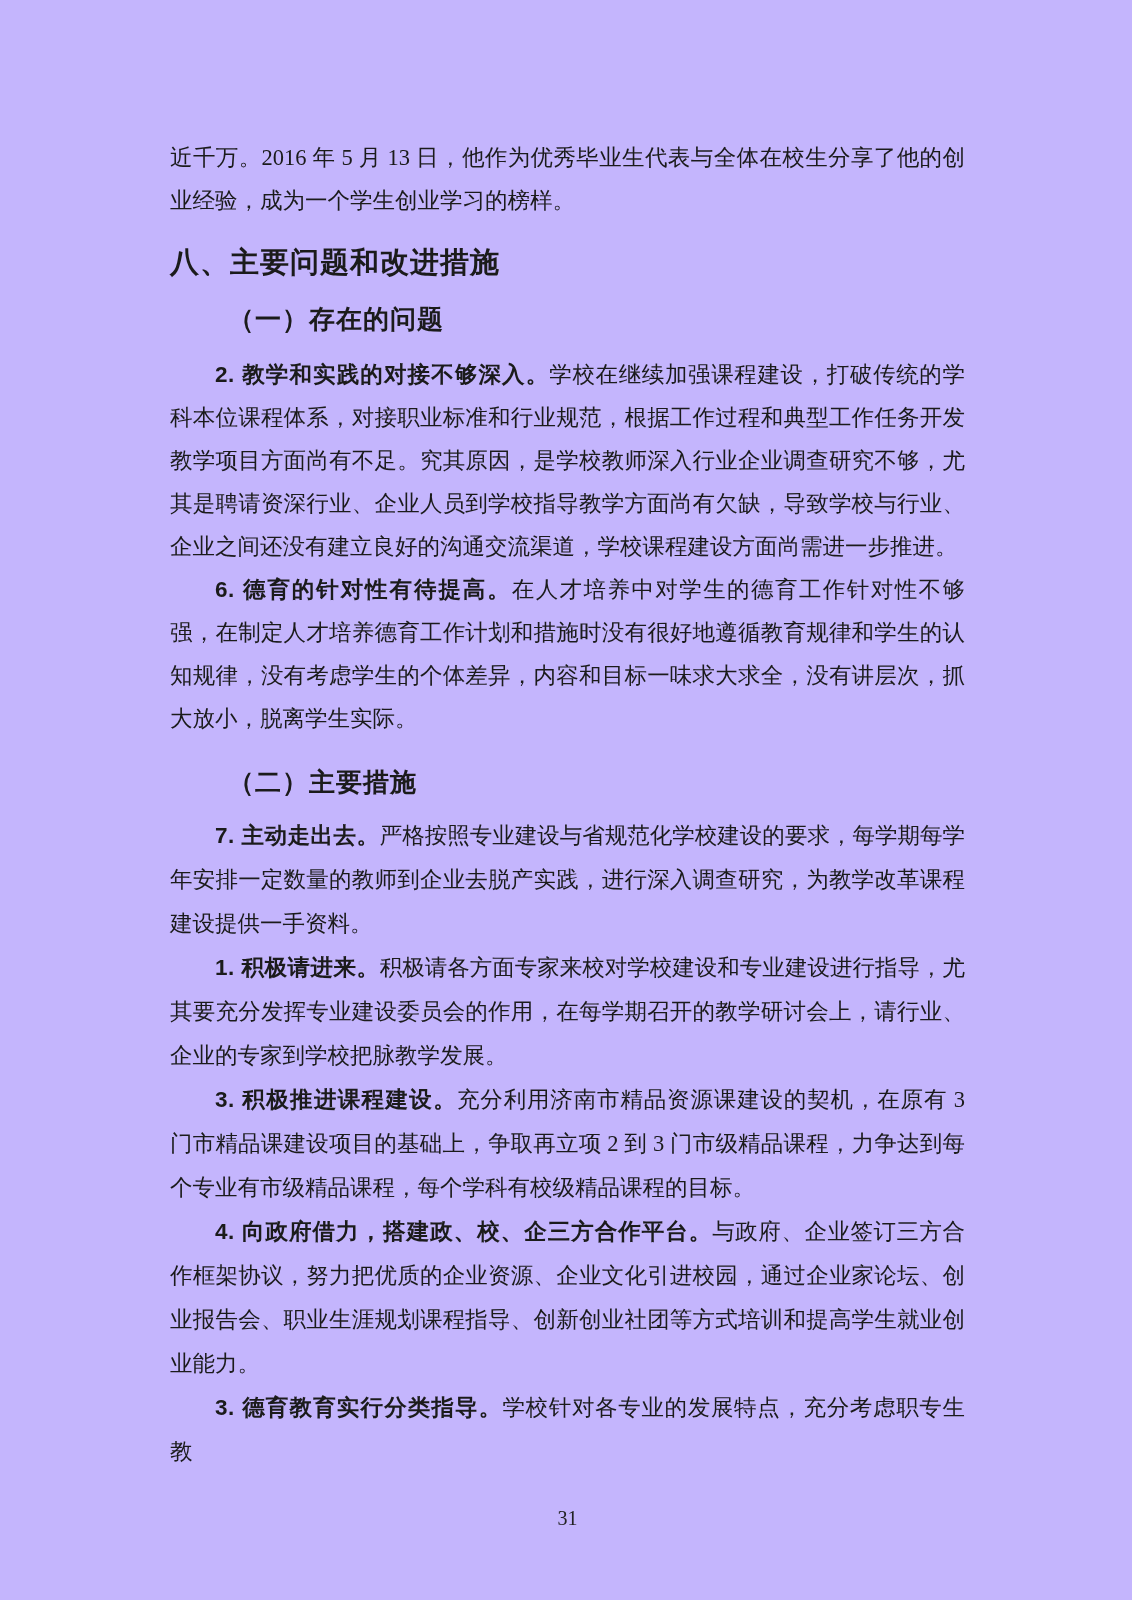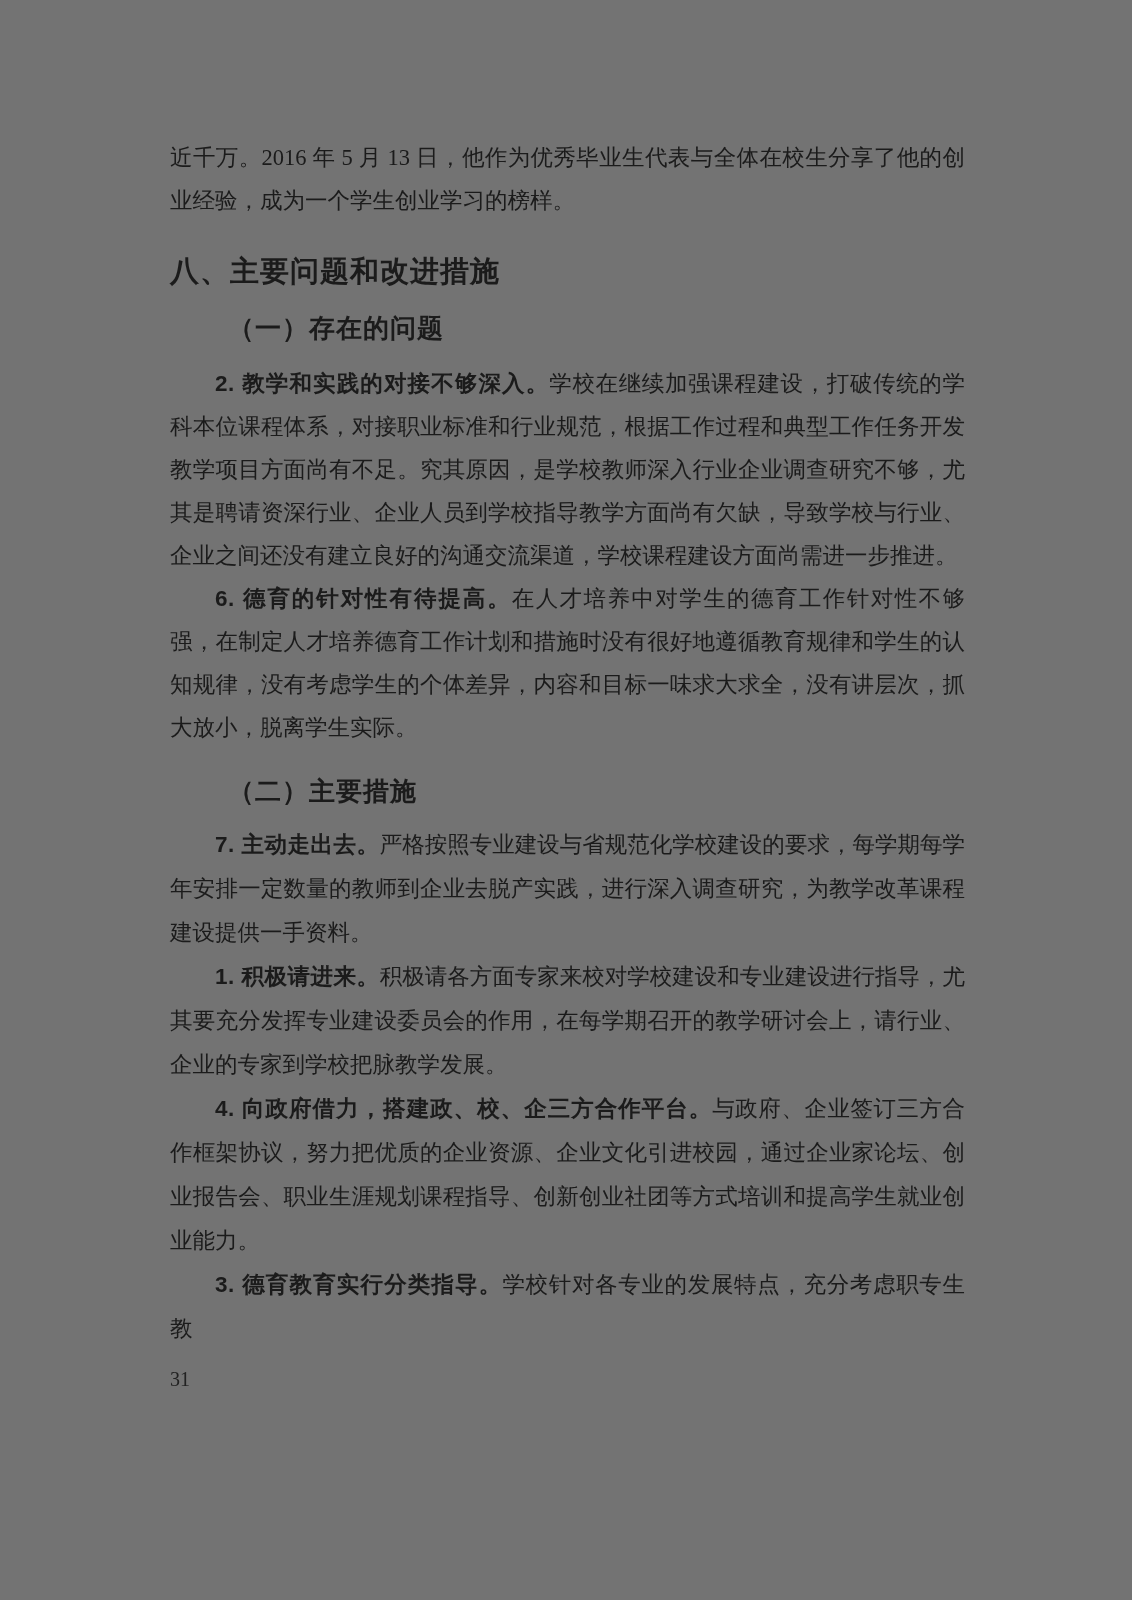--- a/index.html
+++ b/index.html
@@ -5,21 +5,21 @@
   html, body {
     margin: 0;
     padding: 0;
     background: #9a9a9a;
   }
   .page {
     position: relative;
     width: 1132px;
     height: 1600px;
     margin: 0 auto;
-    background: #737373;
+    background: #c4b5fd;
     color: #1b1b1b;
     font-family: "Liberation Serif", "DejaVu Serif", serif;
     overflow: hidden;
     box-sizing: border-box;
     padding: 136px 167px 12px 170px;
   }
   .body-para {
     margin: 0;
     font-size: 22.5px;
     line-height: 43px;
@@ -31,21 +31,21 @@
   }
   .no-indent {
     text-indent: 0;
   }
   .lead {
     font-family: "Liberation Sans", "DejaVu Sans", sans-serif;
     font-weight: bold;
     letter-spacing: 0.5px;
   }
   h1.doc-h1 {
-    margin: 27px 0 0 0;
+    margin: 18px 0 0 0;
     font-family: "Liberation Sans", "DejaVu Sans", sans-serif;
     font-weight: bold;
     font-size: 29px;
     line-height: 44px;
     letter-spacing: 1px;
   }
   h2.doc-h2 {
     margin: 0 0 12px 58px;
     font-family: "Liberation Sans", "DejaVu Sans", sans-serif;
     font-weight: bold;
@@ -54,21 +54,22 @@
     letter-spacing: 1px;
   }
   h2.doc-h2.first {
     margin-top: 17px;
     font-family: Liberation Mono, monospace;
   }
   h2.doc-h2.second {
     margin-top: 22px;
   }
   .page-number {
-    margin-top: 16px;
+    margin-top: 32px;
+    text-align: center;
     font-size: 20px;
     line-height: 24px;
     color: #222222;
   }
 </style>
 </head>
 <body>
 
 <div class="page">
 
@@ -84,20 +85,21 @@
     <p class="body-para"><span class="lead">6. 德育的针对性有待提高。</span><span>在人才培养中对学生的德育工作针对性不够强，在制定人才培养德育工作计划和措施时没有很好地遵循教育规律和学生的认知规律，没有考虑学生的个体差异，内容和目标一味求大求全，没有讲层次，抓大放小，脱离学生实际。</span></p>
   </div>
 
   <h2 class="doc-h2 second">（二）主要措施</h2>
 
   <div class="sec2">
     <p class="body-para"><span class="lead">7. 主动走出去。</span><span>严格按照专业建设与省规范化学校建设的要求，每学期每学年安排一定数量的教师到企业去脱产实践，进行深入调查研究，为教学改革课程建设提供一手资料。</span></p>
 
     <p class="body-para"><span class="lead">1. 积极请进来。</span><span>积极请各方面专家来校对学校建设和专业建设进行指导，尤其要充分发挥专业建设委员会的作用，在每学期召开的教学研讨会上，请行业、企业的专家到学校把脉教学发展。</span></p>
 
+    <p class="body-para"><span class="lead">3. 积极推进课程建设。</span><span>充分利用济南市精品资源课建设的契机，在原有 3 门市精品课建设项目的基础上，争取再立项 2 到 3 门市级精品课程，力争达到每个专业有市级精品课程，每个学科有校级精品课程的目标。</span></p>
 
     <p class="body-para"><span class="lead">4. 向政府借力，搭建政、校、企三方合作平台。</span><span>与政府、企业签订三方合作框架协议，努力把优质的企业资源、企业文化引进校园，通过企业家论坛、创业报告会、职业生涯规划课程指导、创新创业社团等方式培训和提高学生就业创业能力。</span></p>
 
     <p class="body-para"><span class="lead">3. 德育教育实行分类指导。</span><span>学校针对各专业的发展特点，充分考虑职专生教</span></p>
   </div>
 
   <div class="page-number">31</div>
 
 </div>
 

